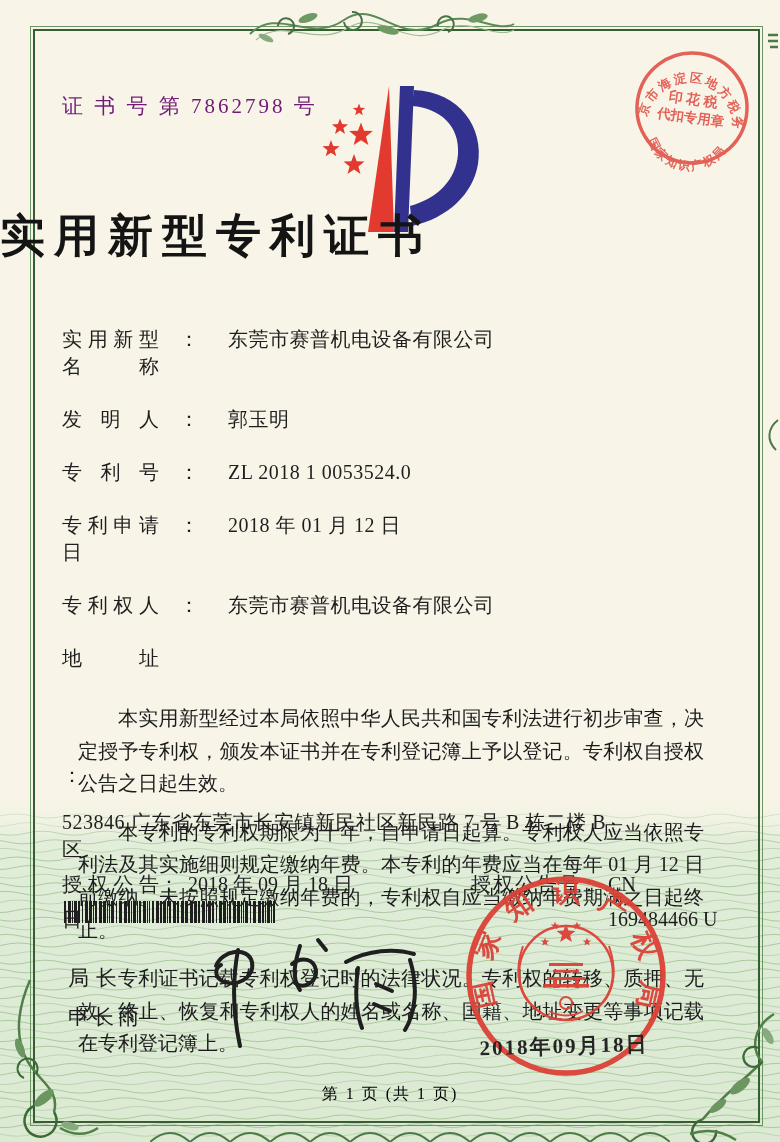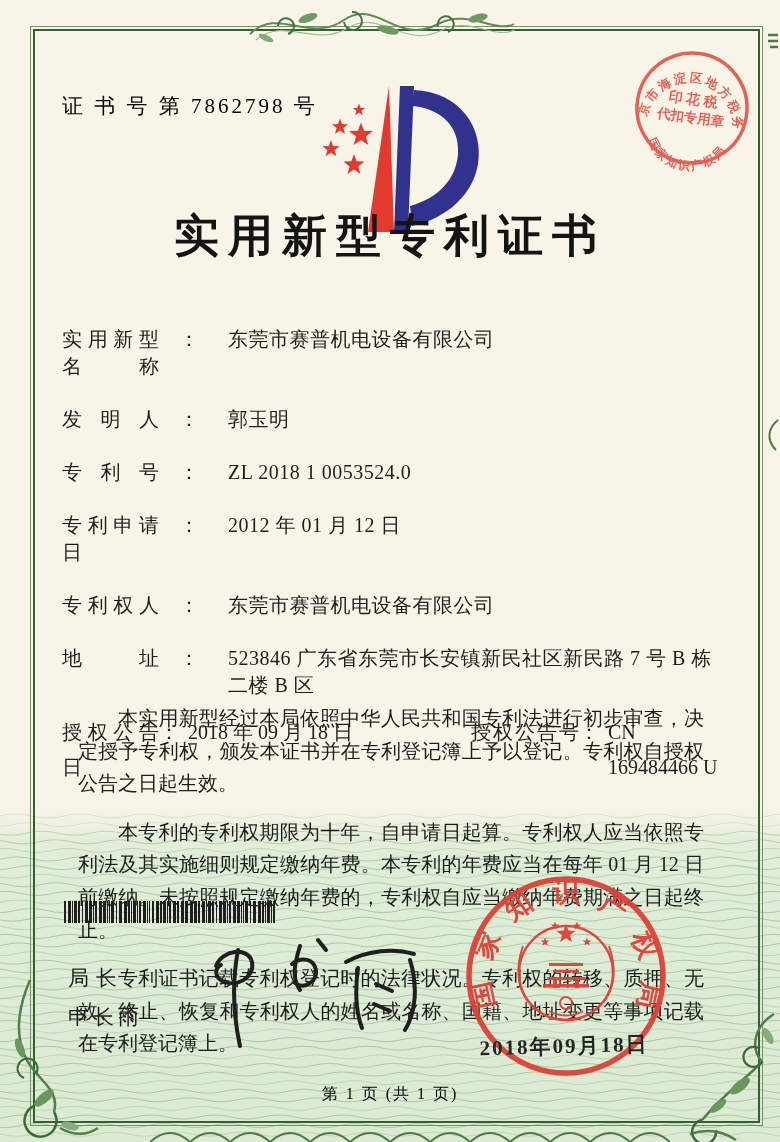--- a/index.html
+++ b/index.html
@@ -14,31 +14,31 @@
     mask-image:linear-gradient(180deg, transparent 0%, #000 16%);}
   .green-panel svg{position:absolute;left:0;top:22px;}
 
   
   .frame-outer{position:absolute;left:30px;top:26px;width:731px;height:1098px;
     border:1px solid #6d9465;z-index:2;pointer-events:none;}
   .frame-inner{position:absolute;left:2px;top:2px;right:2px;bottom:2px;border:2px solid #355f31;}
 
   .orn{position:absolute;z-index:3;pointer-events:none;}
 
-  .cert-no{position:absolute;left:62px;top:92px;font-size:21px;letter-spacing:3px;color:#000000;z-index:4;}
+  .cert-no{position:absolute;left:62px;top:92px;font-size:21px;letter-spacing:3px;color:#701a75;z-index:4;}
   .logo{position:absolute;left:292px;top:80px;z-index:4;}
-  .title{position:absolute;left:0;right:0;top:206px;margin:0;text-align:center;
+  .title{position:absolute;left:0;right:0;top:206px;margin:0;
     font-size:45px;font-weight:700;letter-spacing:9px;color:#141414;z-index:4;}
 
   .fields{position:absolute;left:62px;top:326px;width:658px;font-size:20px;color:#1e1e1e;z-index:4;}
   .frow{display:flex;align-items:flex-start;line-height:27px;margin-bottom:26px;gap:20px;}
   .flabel{flex:0 0 97px;width:97px;text-align:justify;text-align-last:justify;}
   .fcolon{flex:0 0 auto;margin-right:9px;}
   .fvalue{flex:1;letter-spacing:.5px;}
-  .frow.addr{margin-bottom:16px;}
+  .frow.addr{margin-bottom:4px;flex-direction:column;}
   .frow.addr .fvalue{max-width:548px;}
   .grant{position:relative;display:flex;line-height:35px;}
   .grant-right{position:absolute;left:393px;top:0;display:flex;}
   .grant-right .flabel{flex:0 0 108px;width:108px;margin-left:16px;}
 
   .paras{position:absolute;left:62px;top:686px;width:658px;font-size:20px;line-height:32.6px;
     text-align:justify;color:#1c1c1c;z-index:4;}
   .paras p{margin:16px;text-indent:2em;}
 
   .barcode{position:absolute;left:64px;top:901px;z-index:4;}
@@ -194,21 +194,21 @@
       <span class="fvalue">郭玉明</span>
     </div>
     <div class="frow">
       <span class="flabel">专利号</span>
         <span class="fcolon">：</span>
       <span class="fvalue">ZL 2018 1 0053524.0</span>
     </div>
     <div class="frow">
       <span class="flabel">专利申请日</span>
         <span class="fcolon">：</span>
-      <span class="fvalue">2012 年 01 月 12 日</span>
+      <span class="fvalue">2018 年 01 月 12 日</span>
     </div>
     <div class="frow">
       <span class="flabel">专利权人</span>
         <span class="fcolon">：</span>
       <span class="fvalue">东莞市赛普机电设备有限公司</span>
     </div>
     <div class="frow addr">
       <span class="flabel">地址</span>
         <span class="fcolon">：</span>
       <span class="fvalue">523846 广东省东莞市长安镇新民社区新民路 7 号 B 栋二楼 B 区</span>

